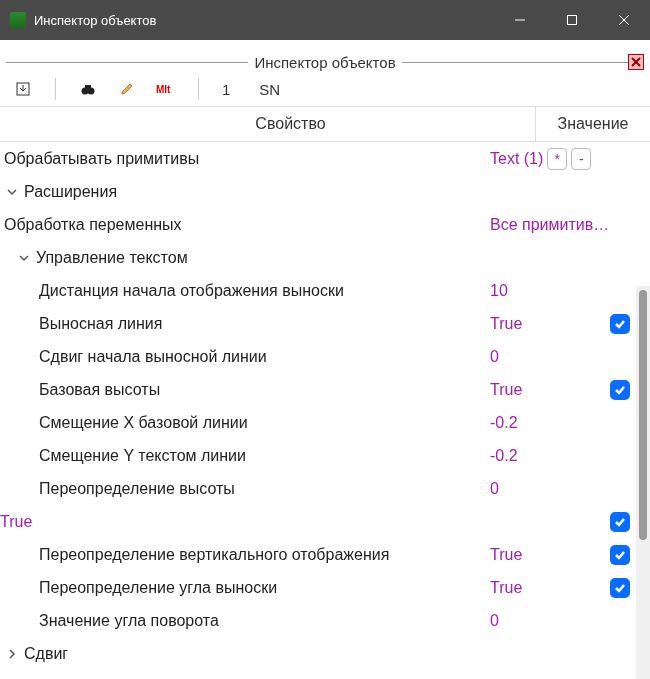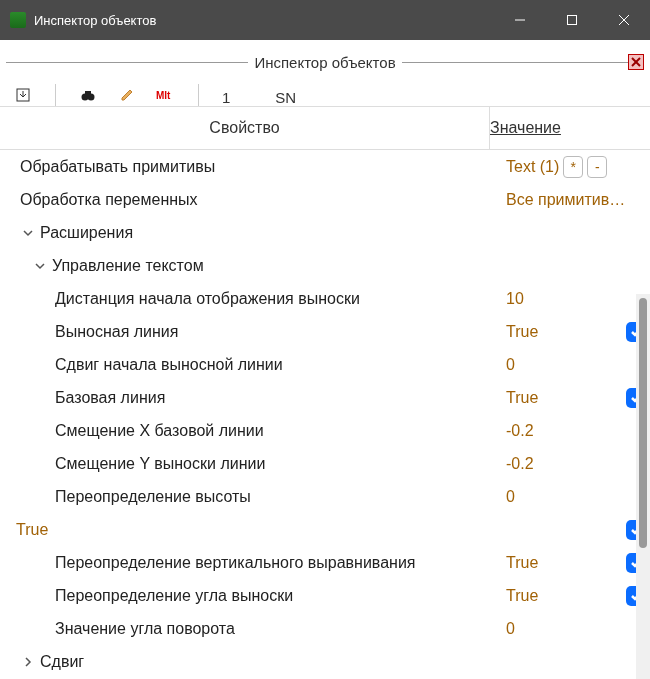--- a/index.html
+++ b/index.html
@@ -72,21 +72,21 @@
     display: flex;
     align-items: center;
     justify-content: center;
     z-index: 1;
   }
   .panel-close svg { stroke: #900; stroke-width: 2; }
 
   .toolbar {
     height: 34px;
     display: flex;
-    align-items: flex-end;
+    align-items: center;
     padding: 0 12px;
     gap: 17px;
   }
   .tb-btn {
     width: 22px;
     height: 22px;
     display: flex;
     align-items: center;
     justify-content: center;
   }
@@ -95,61 +95,60 @@
     height: 22px;
     background: #ccc;
     margin: 0 4px;
   }
   .tb-text { font-size: 15px; color: #333; padding: 0 2px; }
   .thead {
     display: flex;
     border-top: 1px solid #ddd;
     border-bottom: 1px solid #ddd;
     background: #fff;
-    height: 44px;
-    align-items: center;
+    height: 36px;
+    align-items: center;
+    padding-left: 46px;
   }
   .th-prop {
     flex: 0 0 490px;
     text-align: center;
     font-size: 16px;
     color: #333;
     border-right: 1px solid #ddd;
     height: 100%;
     display: flex;
     align-items: center;
     justify-content: center;
   }
   .th-val {
     flex: 1;
-    text-align: left;
+    text-align: center;
     font-size: 16px;
     color: #333;
-    text-decoration: underline;
   }
   .scrollbar-track {
     width: 14px;
     background: #f0f0f0;
     height: 540px;
     position: absolute;
     right: 0;
     top: 144px;
   }
   .scrollbar-thumb {
     width: 8px;
     margin-left: 3px;
     background: #999;
     border-radius: 4px;
     height: 250px;
     margin-top: 4px;
   }
 
   .body {
     position: relative;
-    margin-left: 16px;
   }
   .rows {
     width: 636px;
   }
   .row {
     display: flex;
     align-items: center;
     height: 33px;
     font-size: 16px;
     color: #222;
@@ -158,21 +157,21 @@
     flex: 0 0 490px;
     padding-left: 4px;
     display: flex;
     align-items: center;
   }
   .cell-val {
     flex: 1;
     display: flex;
     align-items: center;
     padding-left: 0;
-    color: #a16207;
+    color: #a21caf;
   }
   .expander {
     width: 16px;
     display: inline-flex;
     justify-content: center;
     margin-right: 4px;
     color: #555;
   }
   .indent-1 { padding-left: 4px; }
   .indent-2 { padding-left: 16px; }
@@ -260,21 +259,21 @@
         <path d="M3 13 L5 13 L13 5 L11 3 L3 11 Z" fill="#e8b060" stroke="#c08030"></path>
       </svg>
   </div>
   <div class="tb-btn">
     <svg width="20" height="14" viewBox="0 0 20 14">
         <text x="0" y="11" font-size="10" font-weight="bold" fill="#d00">MIt</text>
       </svg>
   </div>
   <div class="tb-sep"></div>
   <span class="tb-text">1</span>
-  <span class="tb-text" style="margin-left:24px">SN</span>
+  <span class="tb-text" style="margin-left:8px">SN</span>
 </div>
 
 <div class="thead">
   <div class="th-prop">Свойство</div>
   <div class="th-val">Значение</div>
 </div>
 
 <div class="body">
   <div class="rows">
 
@@ -284,37 +283,37 @@
         </div>
       <div class="cell-val">
         <span>Text (1)</span>
         <span class="pill-btn">*</span>
         <span class="pill-btn">-</span>
       </div>
     </div>
 
     <div class="row">
       <div class="cell-name indent-1">
-          <span>Обработка переменных</span>
-        </div>
-      <div class="cell-val">
-          <span>Все примитив…</span>
-        </div>
-    </div>
-
-    <div class="row">
-      <div class="cell-name indent-1">
         <span class="expander">
             <svg width="10" height="10">
               <path d="M1 3 L5 7 L9 3" fill="none" stroke="#555" stroke-width="1.5"></path>
             </svg>
           </span>
         <span>Расширения</span>
       </div>
       <div class="cell-val"></div>
+    </div>
+
+    <div class="row">
+      <div class="cell-name indent-1">
+          <span>Обработка переменных</span>
+        </div>
+      <div class="cell-val">
+          <span>Все примитив…</span>
+        </div>
     </div>
 
     <div class="row">
       <div class="cell-name indent-2">
         <span class="expander">
             <svg width="10" height="10">
               <path d="M1 3 L5 7 L9 3" fill="none" stroke="#555" stroke-width="1.5"></path>
             </svg>
           </span>
         <span>Управление текстом</span>
@@ -349,21 +348,21 @@
       <div class="cell-name indent-3">
           <span>Сдвиг начала выносной линии</span>
         </div>
       <div class="cell-val">
           <span>0</span>
         </div>
     </div>
 
     <div class="row">
       <div class="cell-name indent-3">
-          <span>Базовая линия</span>
+          <span>Базовая высоты</span>
         </div>
       <div class="cell-val">
         <span>True</span>
         <span class="chk">
             <svg width="12" height="12">
               <path d="M2 6 L5 9 L10 3"></path>
             </svg>
           </span>
       </div>
     </div>
@@ -372,21 +371,21 @@
       <div class="cell-name indent-3">
           <span>Смещение X базовой линии</span>
         </div>
       <div class="cell-val">
           <span>-0.2</span>
         </div>
     </div>
 
     <div class="row">
       <div class="cell-name indent-3">
-          <span>Смещение Y выноски линии</span>
+          <span>Смещение Y текстом линии</span>
         </div>
       <div class="cell-val">
           <span>-0.2</span>
         </div>
     </div>
 
     <div class="row">
       <div class="cell-name indent-3">
           <span>Переопределение высоты</span>
         </div>
@@ -401,21 +400,21 @@
         <span class="chk">
             <svg width="12" height="12">
               <path d="M2 6 L5 9 L10 3"></path>
             </svg>
           </span>
       </div>
     </div>
 
     <div class="row">
       <div class="cell-name indent-3">
-          <span>Переопределение вертикального выравнивания</span>
+          <span>Переопределение вертикального отображения</span>
         </div>
       <div class="cell-val">
         <span>True</span>
         <span class="chk">
             <svg width="12" height="12">
               <path d="M2 6 L5 9 L10 3"></path>
             </svg>
           </span>
       </div>
     </div>

